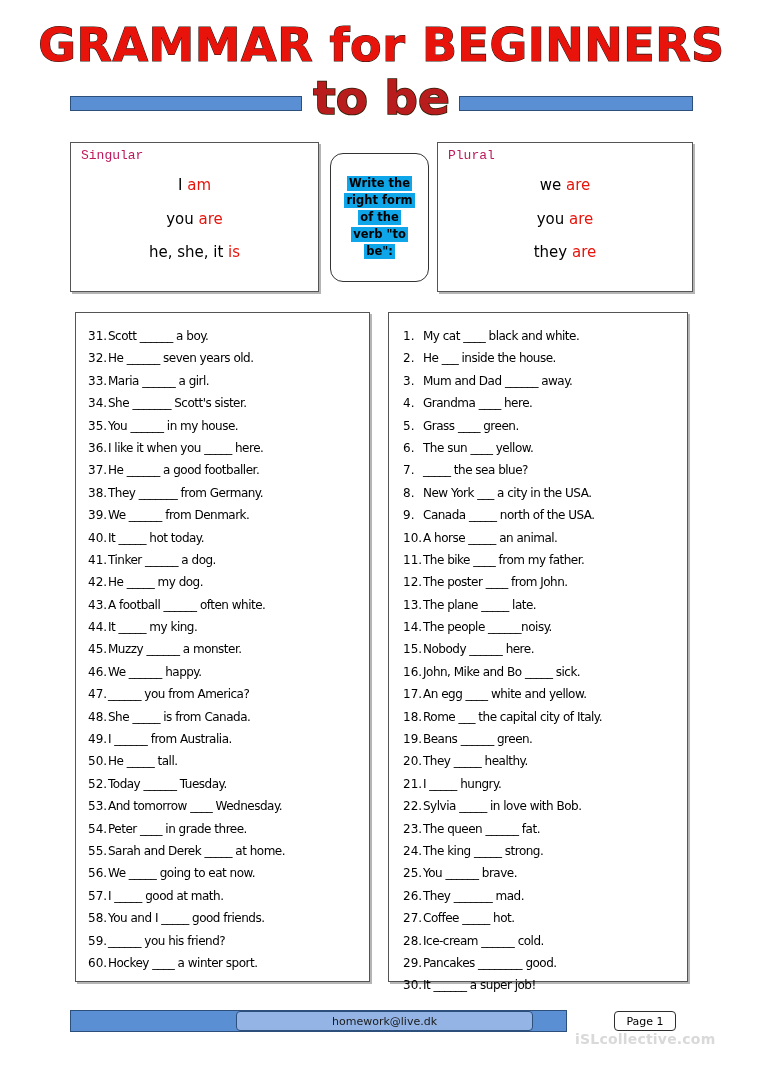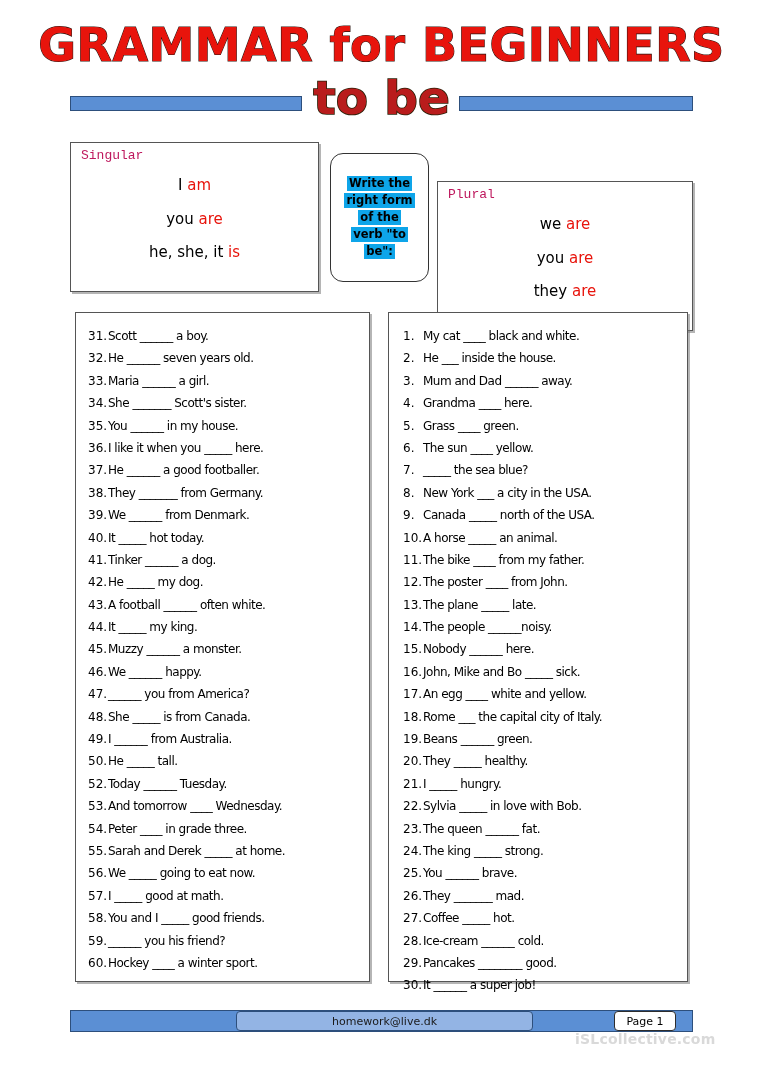--- a/index.html
+++ b/index.html
@@ -70,21 +70,21 @@
   .form-box {
     position: absolute;
     top: 142px;
     height: 150px;
     background: #ffffff;
     border: 1px solid #555555;
     box-sizing: border-box;
     box-shadow: 2px 2px 0 rgba(120,120,120,0.55);
   }
   #box-singular { left: 70px;  width: 249px; }
-  #box-plural   { left: 437px; width: 256px; margin-top: 39px; }
+  #box-plural   { left: 437px; width: 256px; }
 
   .box-label {
     position: absolute;
     left: 10px;
     top: 5px;
     font-family: Liberation Mono, monospace;
     font-size: 13px;
     color: #be185d;
   }
   .conj-list {
@@ -169,21 +169,21 @@
   }
   #exercise-box-right .q-num { width: 28px; flex: 0 0 28px; padding-left: 8px; }
   .q-text { flex: 1 1 auto; }
   .blank { letter-spacing: -0.5px; }
 
   
   #footer-bar {
     position: absolute;
     left: 70px;
     top: 1010px;
-    width: 623px;
+    width: 497px;
     height: 22px;
     background: #5b8fd4;
     border: 1px solid #2d4f7c;
     box-sizing: border-box;
   }
   #footer-email-box {
     position: absolute;
     left: 165px;
     top: 0px;
     width: 297px;

